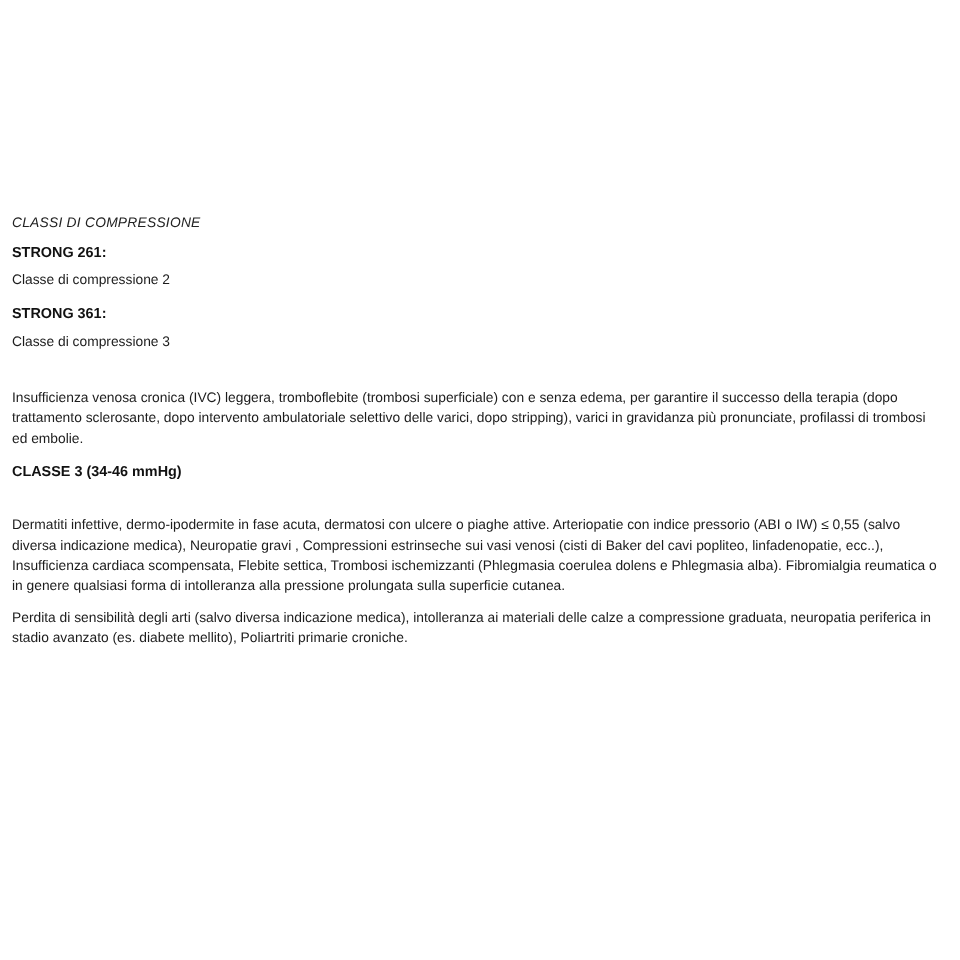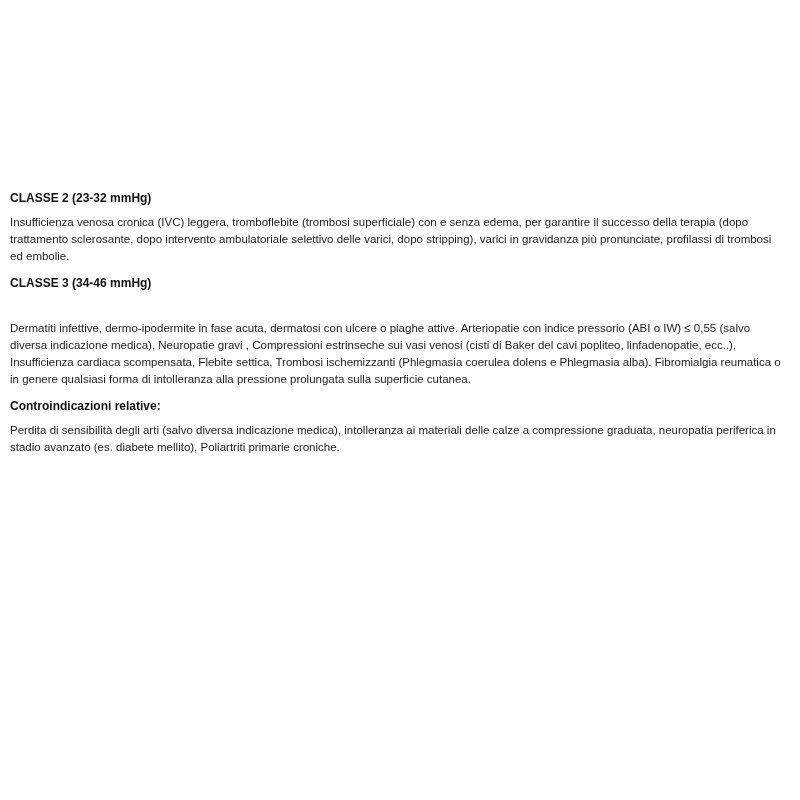--- a/index.html
+++ b/index.html
@@ -37,26 +37,31 @@
     line-height: 17px;
     color: #1c1c1c;
     margin: 9px 0 9px 0;
   }
 </style>
 </head>
 <body>
 
 <main class="doc">
 
+  <section>
+    <h2 class="sec-heading">CLASSI DI COMPRESSIONE</h2>
+    <h3 class="subhead">STRONG 261:</h3>
+    <p class="para">Classe di compressione 2</p>
+    <h3 class="subhead">STRONG 361:</h3>
+    <p class="para">Classe di compressione 3</p>
+  </section>
 
   <section>
-    <h3 class="subhead">CLASSE 2 (23-32 mmHg)</h3>
     <p class="para">Insufficienza venosa cronica (IVC) leggera, tromboflebite (trombosi superficiale) con e senza edema, per garantire il successo della terapia (dopo trattamento sclerosante, dopo intervento ambulatoriale selettivo delle varici, dopo stripping), varici in gravidanza più pronunciate, profilassi di trombosi ed embolie.</p>
     <h3 class="subhead">CLASSE 3 (34-46 mmHg)</h3>
   </section>
 
   <section>
     <p class="para">Dermatiti infettive, dermo-ipodermite in fase acuta, dermatosi con ulcere o piaghe attive. Arteriopatie con indice pressorio (ABI o IW) ≤ 0,55 (salvo diversa indicazione medica), Neuropatie gravi , Compressioni estrinseche sui vasi venosi (cisti di Baker del cavi popliteo, linfadenopatie, ecc..), Insufficienza cardiaca scompensata, Flebite settica, Trombosi ischemizzanti (Phlegmasia coerulea dolens e Phlegmasia alba). Fibromialgia reumatica o in genere qualsiasi forma di intolleranza alla pressione prolungata sulla superficie cutanea.</p>
-    <h3 class="subhead">Controindicazioni relative:</h3>
     <p class="para">Perdita di sensibilità degli arti (salvo diversa indicazione medica), intolleranza ai materiali delle calze a compressione graduata, neuropatia periferica in stadio avanzato (es. diabete mellito), Poliartriti primarie croniche.</p>
   </section>
 
 </main>
 
 </body></html>

